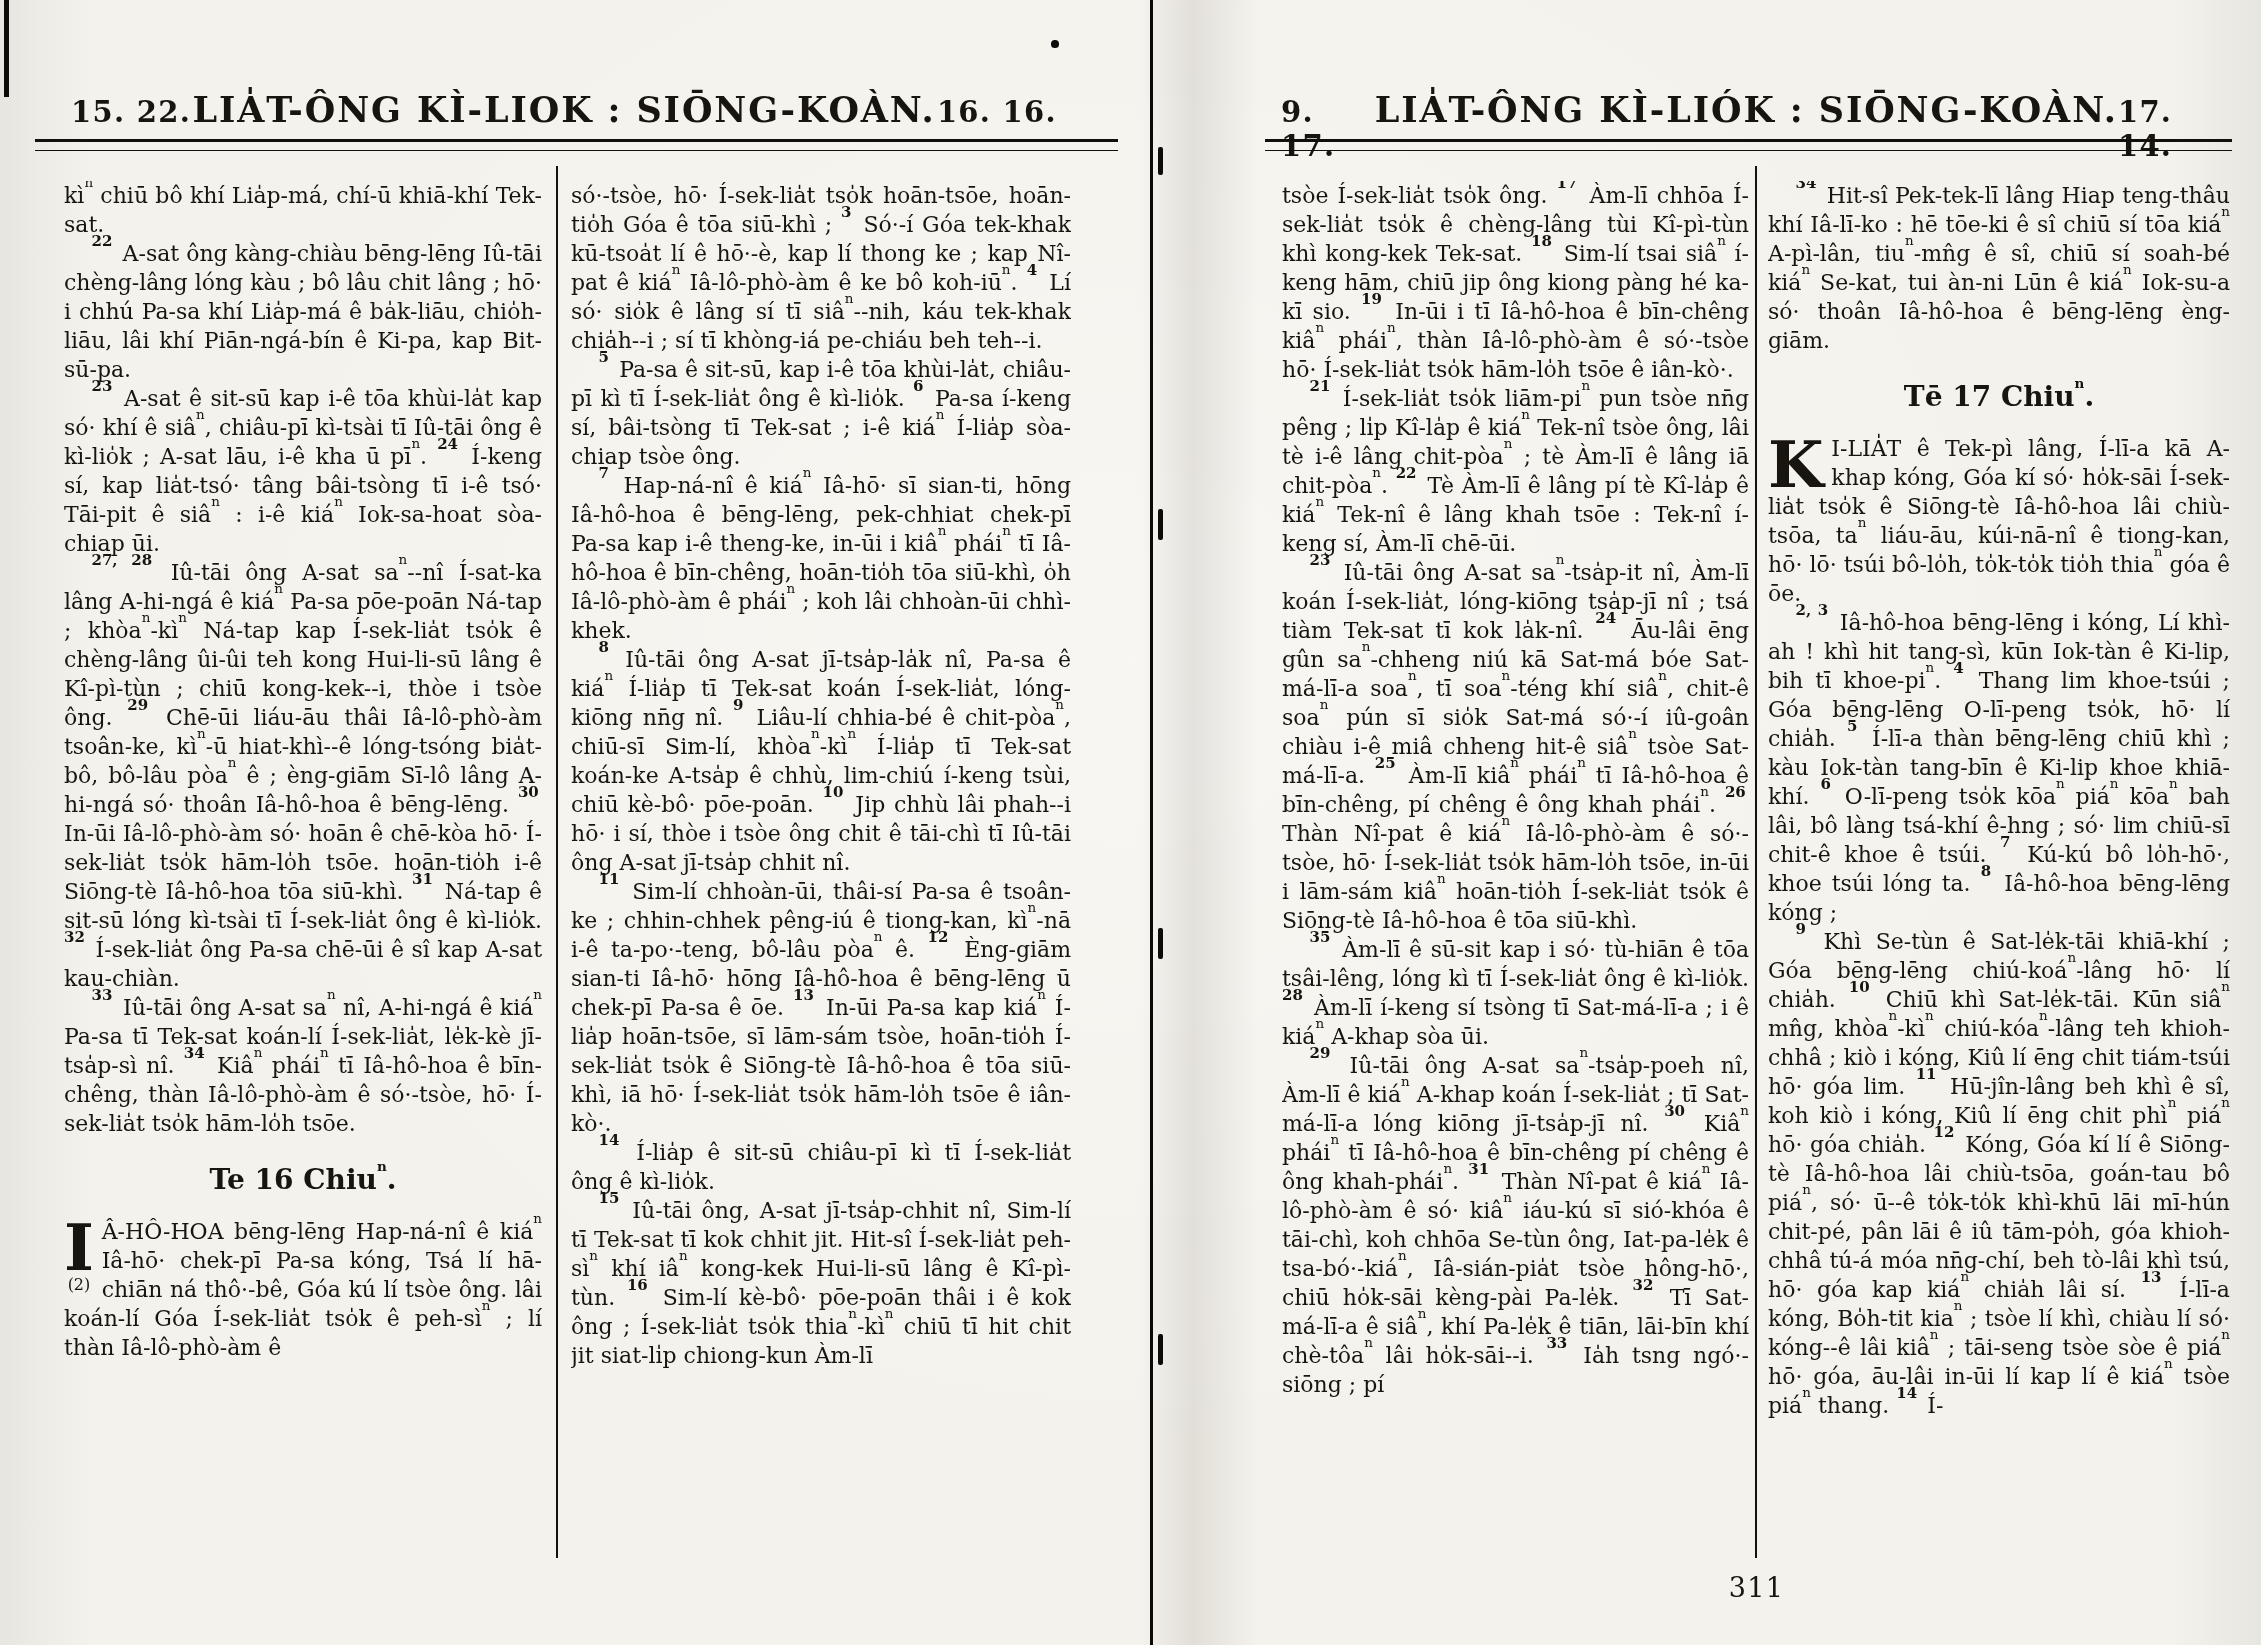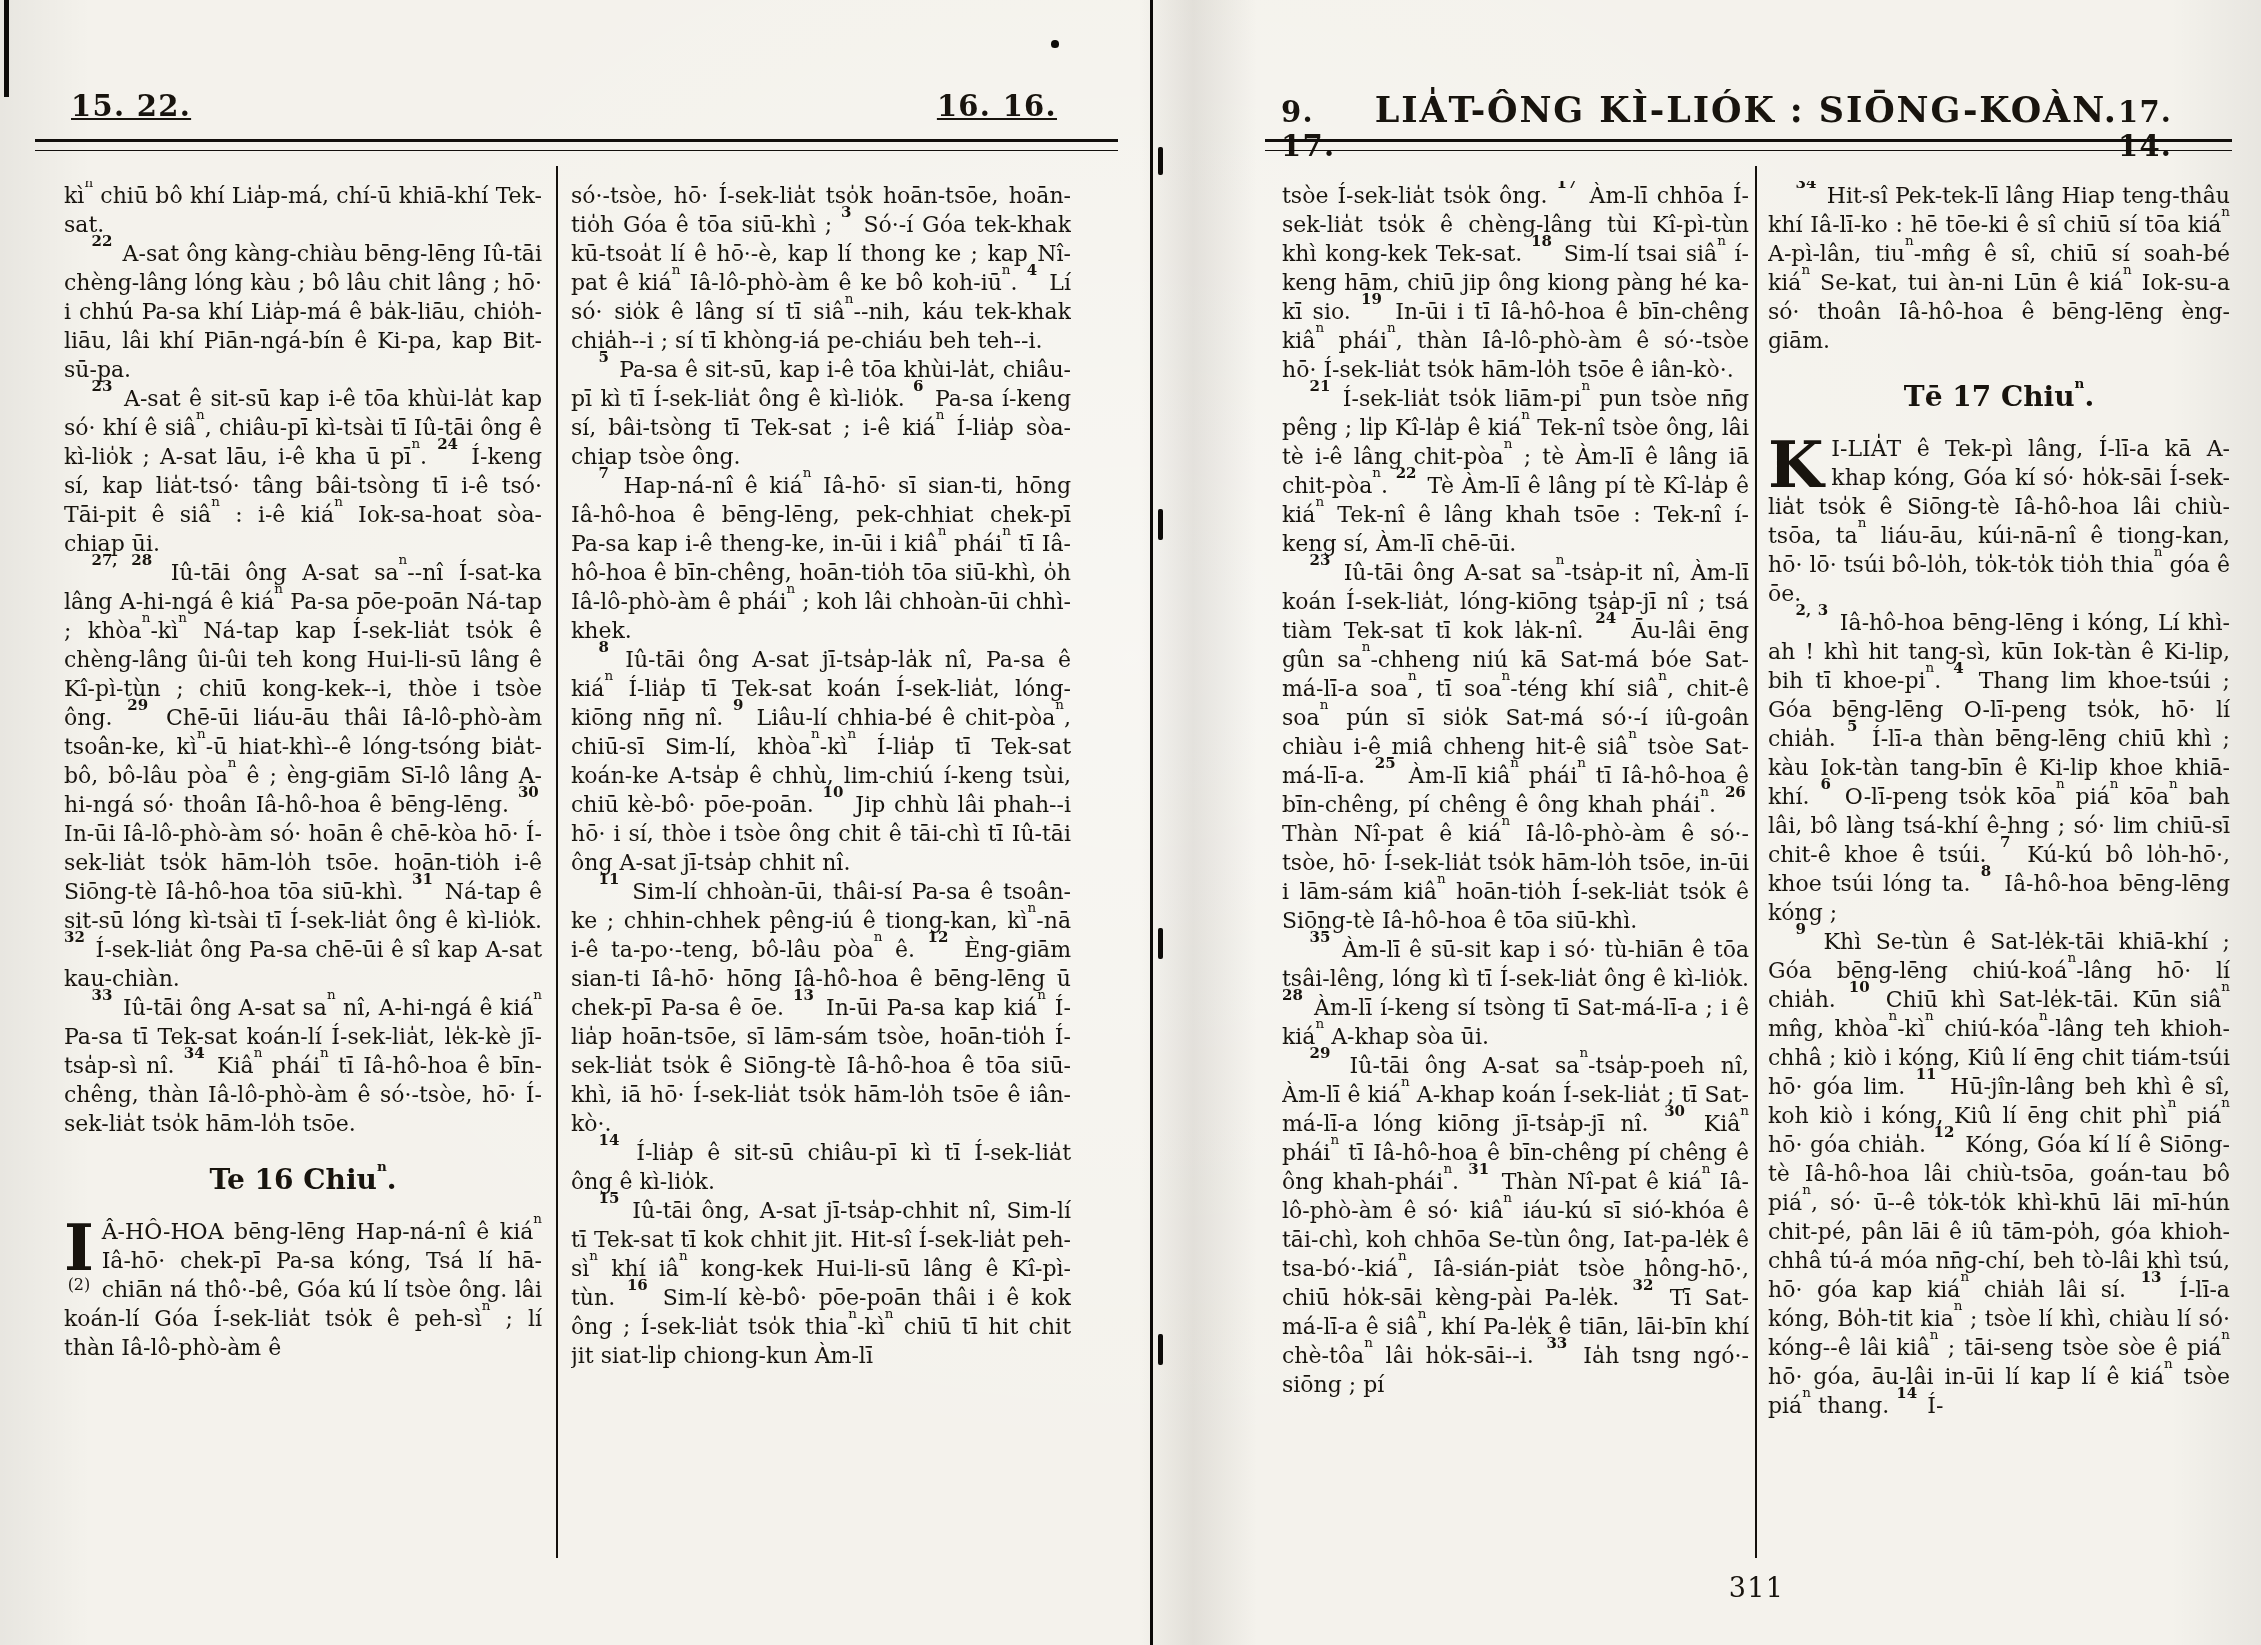--- a/index.html
+++ b/index.html
@@ -16,21 +16,21 @@
   #page-left{left:0;width:1151px;}
   #page-right{left:1252px;width:1009px;}
   .gutter-shade{position:absolute;top:0;height:1645px;left:1141px;width:116px;
     background:linear-gradient(90deg, rgba(0,0,0,0) 0%, rgba(60,50,40,0.10) 45%, rgba(0,0,0,0) 100%);}
   .gutter-line{position:absolute;left:1150px;top:0;width:3.2px;height:1645px;background:#0d0b09;}
   .stitch{position:absolute;left:1158px;width:4.5px;background:#0d0b09;border-radius:1.9px;}
   .ink-dot{position:absolute;width:7.7px;height:7.7px;border-radius:50%;background:#0d0b09;}
   .edge-mark{position:absolute;left:3.9px;top:0;width:5.2px;height:97px;background:#0d0b09;}
 
   .hdr{position:absolute;top:89px;display:flex;justify-content:space-between;align-items:baseline;}
-  #page-left .hdr{left:71px;width:986px;text-decoration:underline;}
+  #page-left .hdr{left:71px;width:986px;}
   #page-right .hdr{left:29px;width:951px;}
   .hdr .ref{font-weight:bold;font-size:29px;letter-spacing:1.3px;}
   .hdr .title{font-weight:bold;font-size:35px;letter-spacing:1.9px;white-space:nowrap;}
 
   .double-rule{position:absolute;top:139px;height:3.9px;border-top:3.9px solid #120f0c;border-bottom:1.9px solid #120f0c;padding-top:4.5px;box-sizing:content-box;}
   #page-left .double-rule{left:35px;width:1083px;}
   #page-right .double-rule{left:13px;width:967px;}
 
   .col-divider{position:absolute;top:166px;width:1.9px;height:1392px;background:#15110d;}
 
@@ -56,20 +56,21 @@
 <div class="ink-dot" style="left:1051px;top:40px;"></div>
 <div class="stitch" style="top:147px;height:28px;"></div>
 <div class="stitch" style="top:509px;height:31px;"></div>
 <div class="stitch" style="top:928px;height:31px;"></div>
 <div class="stitch" style="top:1334px;height:31px;"></div>
 <div class="edge-mark"></div>
 
 <div class="page" id="page-left">
   <div class="hdr">
     <span class="ref">15. 22.</span>
+    <span class="title">LIA̍T-ÔNG KÌ-LIOK : SIŌNG-KOÀN.</span>
     <span class="ref">16. 16.</span>
   </div>
   <div class="double-rule"></div>
   <div class="col-divider" style="left:556px;"></div>
   <div class="col" style="left:64px;width:478px;">
       <p class="para cont">kì<sup class="n">n</sup> chiū bô khí Lia̍p-má, chí-ū khiā-khí Tek-sat.</p>
       <p class="para para"><sup class="v">22</sup> A-sat ông kàng-chiàu bēng-lēng Iû-tāi chèng-lâng lóng kàu ; bô lâu chit lâng ; hō· i chhú Pa-sa khí Lia̍p-má ê ba̍k-liāu, chio̍h-liāu, lâi khí Piān-ngá-bín ê Ki-pa, kap Bit-sū-pa.</p>
       <p class="para para"><sup class="v">23</sup> A-sat ê sit-sū kap i-ê tōa khùi-la̍t kap só· khí ê siâ<sup class="n">n</sup>, chiâu-pī kì-tsài tī Iû-tāi ông ê kì-lio̍k ; A-sat lāu, i-ê kha ū pī<sup class="n">n</sup>. <sup class="v">24</sup> Í-keng sí, kap lia̍t-tsó· tâng bâi-tsòng tī i-ê tsó· Tāi-pit ê siâ<sup class="n">n</sup> : i-ê kiá<sup class="n">n</sup> Iok-sa-hoat sòa-chiap ūi.</p>
       <p class="para para"><sup class="v">27, 28</sup> Iû-tāi ông A-sat sa<sup class="n">n</sup>--nî Í-sat-ka lâng A-hi-ngá ê kiá<sup class="n">n</sup> Pa-sa pōe-poān Ná-tap ; khòa<sup class="n">n</sup>-kì<sup class="n">n</sup> Ná-tap kap Í-sek-lia̍t tso̍k ê chèng-lâng ûi-ûi teh kong Hui-li-sū lâng ê Kî-pì-tùn ; chiū kong-kek--i, thòe i tsòe ông. <sup class="v">29</sup> Chē-ūi liáu-āu thâi Iâ-lô-phò-àm tsoân-ke, kì<sup class="n">n</sup>-ū hiat-khì--ê lóng-tsóng bia̍t-bô, bô-lâu pòa<sup class="n">n</sup> ê ; èng-giām Sī-lô lâng A-hi-ngá só· thoân Iâ-hô-hoa ê bēng-lēng. <sup class="v">30</sup> In-ūi Iâ-lô-phò-àm só· hoān ê chē-kòa hō· Í-sek-lia̍t tso̍k hām-lo̍h tsōe. hoān-tio̍h i-ê Siōng-tè Iâ-hô-hoa tōa siū-khì. <sup class="v">31</sup> Ná-tap ê sit-sū lóng kì-tsài tī Í-sek-lia̍t ông ê kì-lio̍k. <sup class="v">32</sup> Í-sek-lia̍t ông Pa-sa chē-ūi ê sî kap A-sat kau-chiàn.</p>
       <p class="para para"><sup class="v">33</sup> Iû-tāi ông A-sat sa<sup class="n">n</sup> nî, A-hi-ngá ê kiá<sup class="n">n</sup> Pa-sa tī Tek-sat koán-lí Í-sek-lia̍t, le̍k-kè jī-tsa̍p-sì nî. <sup class="v">34</sup> Kiâ<sup class="n">n</sup> phái<sup class="n">n</sup> tī Iâ-hô-hoa ê bīn-chêng, thàn Iâ-lô-phò-àm ê só·-tsòe, hō· Í-sek-lia̍t tso̍k hām-lo̍h tsōe.</p>

